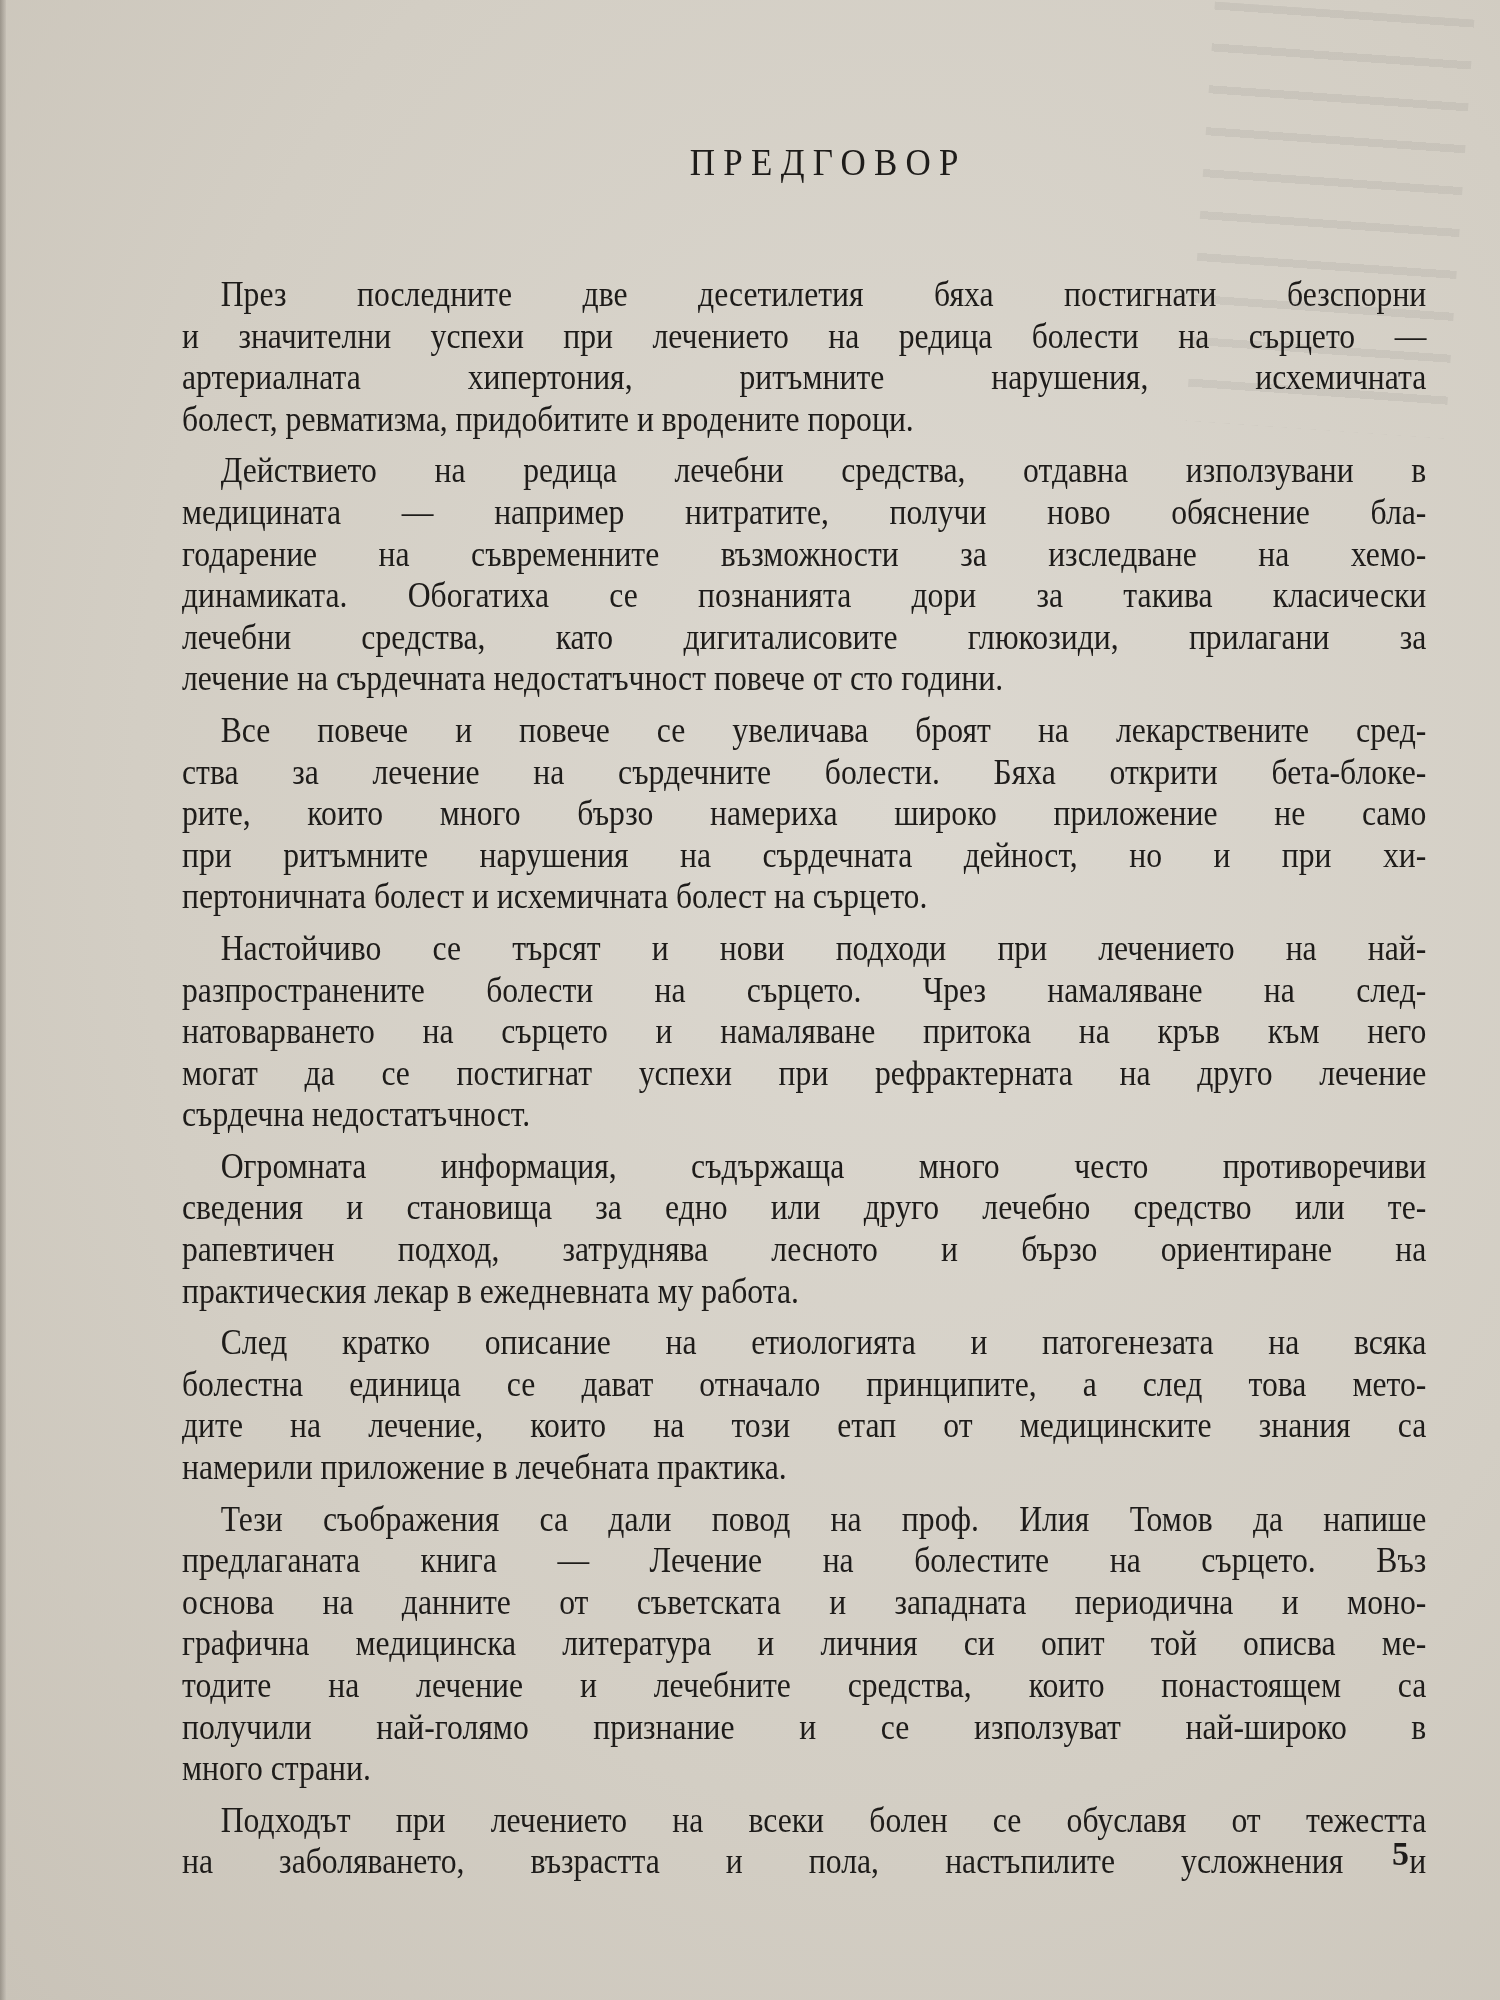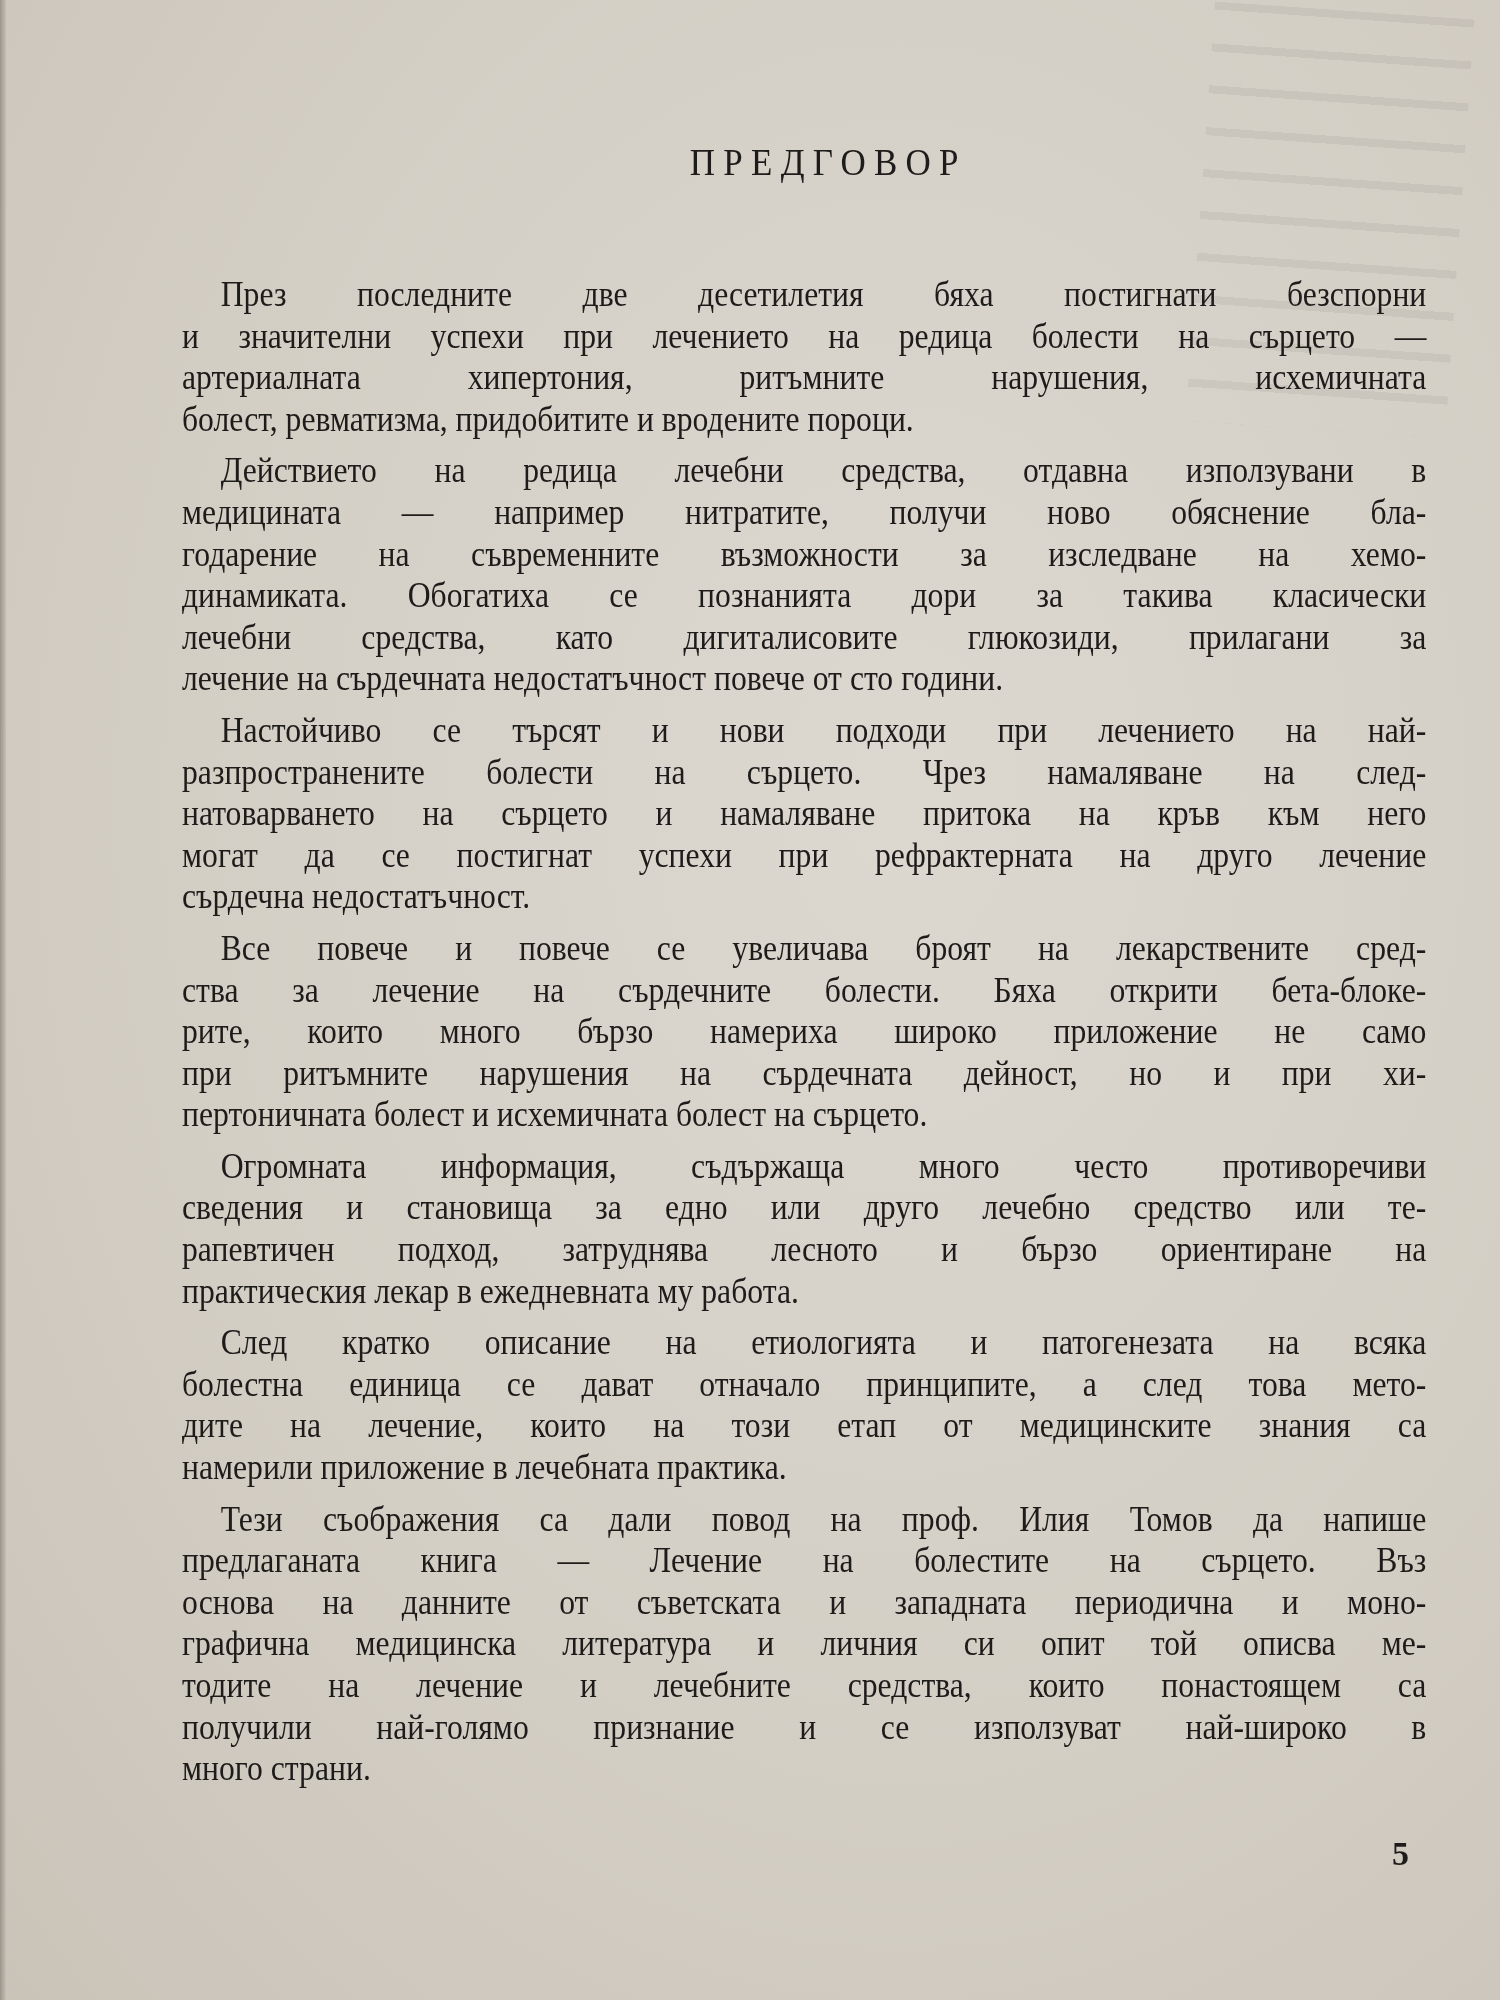--- a/index.html
+++ b/index.html
@@ -60,32 +60,32 @@
       </div>
       <div class="para">
         <span class="line first">Действието на редица лечебни средства, отдавна използувани в</span>
         <span class="line">медицината — например нитратите, получи ново обяснение бла-</span>
         <span class="line">годарение на съвременните възможности за изследване на хемо-</span>
         <span class="line">динамиката. Обогатиха се познанията дори за такива класически</span>
         <span class="line">лечебни средства, като дигиталисовите глюкозиди, прилагани за</span>
         <span class="line last">лечение на сърдечната недостатъчност повече от сто години.</span>
       </div>
       <div class="para">
+        <span class="line first">Все повече и повече се увеличава броят на лекарствените сред-</span>
+        <span class="line">ства за лечение на сърдечните болести. Бяха открити бета-блоке-</span>
+        <span class="line">рите, които много бързо намериха широко приложение не само</span>
+        <span class="line">при ритъмните нарушения на сърдечната дейност, но и при хи-</span>
+        <span class="line last">пертоничната болест и исхемичната болест на сърцето.</span>
+      </div>
+      <div class="para">
         <span class="line first">Настойчиво се търсят и нови подходи при лечението на най-</span>
         <span class="line">разпространените болести на сърцето. Чрез намаляване на след-</span>
         <span class="line">натоварването на сърцето и намаляване притока на кръв към него</span>
         <span class="line">могат да се постигнат успехи при рефрактерната на друго лечение</span>
         <span class="line last">сърдечна недостатъчност.</span>
-      </div>
-      <div class="para">
-        <span class="line first">Все повече и повече се увеличава броят на лекарствените сред-</span>
-        <span class="line">ства за лечение на сърдечните болести. Бяха открити бета-блоке-</span>
-        <span class="line">рите, които много бързо намериха широко приложение не само</span>
-        <span class="line">при ритъмните нарушения на сърдечната дейност, но и при хи-</span>
-        <span class="line last">пертоничната болест и исхемичната болест на сърцето.</span>
       </div>
       <div class="para">
         <span class="line first">Огромната информация, съдържаща много често противоречиви</span>
         <span class="line">сведения и становища за едно или друго лечебно средство или те-</span>
         <span class="line">рапевтичен подход, затруднява лесното и бързо ориентиране на</span>
         <span class="line last">практическия лекар в ежедневната му работа.</span>
       </div>
       <div class="para">
         <span class="line first">След кратко описание на етиологията и патогенезата на всяка</span>
         <span class="line">болестна единица се дават отначало принципите, а след това мето-</span>
@@ -94,16 +94,20 @@
       </div>
       <div class="para">
         <span class="line first">Тези съображения са дали повод на проф. Илия Томов да напише</span>
         <span class="line">предлаганата книга — Лечение на болестите на сърцето. Въз</span>
         <span class="line">основа на данните от съветската и западната периодична и моно-</span>
         <span class="line">графична медицинска литература и личния си опит той описва ме-</span>
         <span class="line">тодите на лечение и лечебните средства, които понастоящем са</span>
         <span class="line">получили най-голямо признание и се използуват най-широко в</span>
         <span class="line last">много страни.</span>
       </div>
+      <div class="para">
+        <span class="line first">Подходът при лечението на всеки болен се обуславя от тежестта</span>
+        <span class="line">на заболяването, възрастта и пола, настъпилите усложнения и</span>
+      </div>
     </div>
 </div>
 
 <div class="page-number">5</div>
 
 </body></html>

